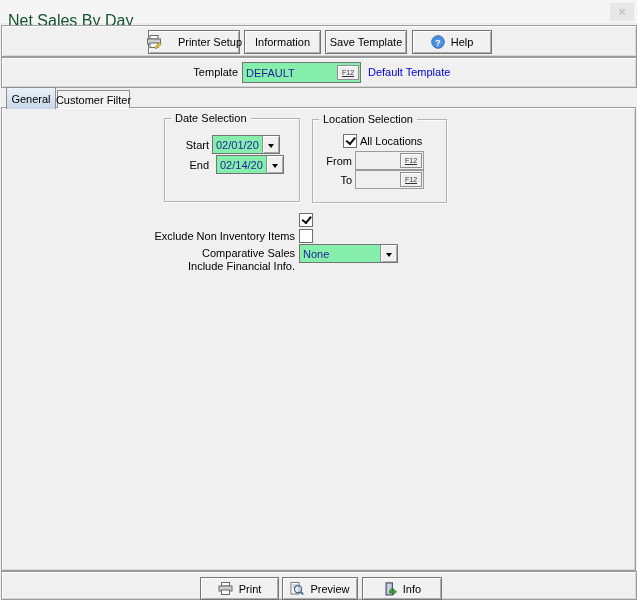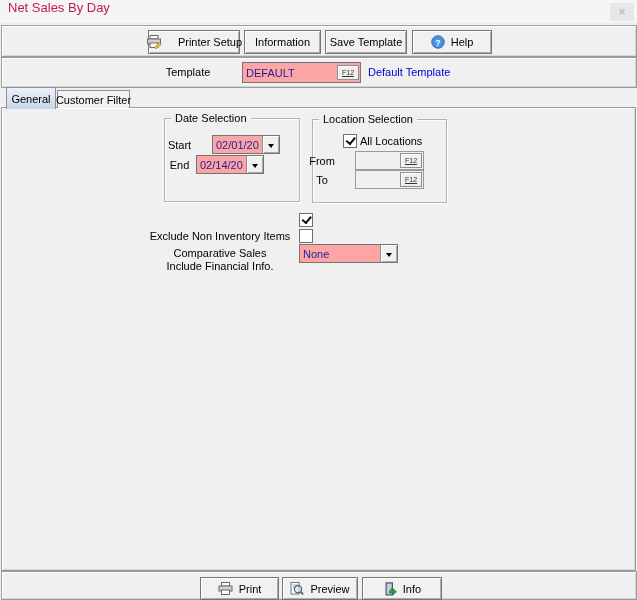--- a/index.html
+++ b/index.html
@@ -4,46 +4,46 @@
 <style>
   html,body{margin:0;padding:0;}
   body{
     width:637px;height:600px;overflow:hidden;
     font-family:"Liberation Sans",sans-serif;font-size:11px;color:#000;
     background:#f0f0f0;position:relative;
   }
   .abs{position:absolute;}
   
   .titlebar{left:0;top:0;width:637px;height:23px;background:#f5f5f5;border-bottom:1px solid #ececec;}
-  .title-text{left:8px;top:0;font-size:13px;color:#be185d;white-space:nowrap;}
+  .title-text{left:8px;top:12px;font-size:16px;color:#14532d;white-space:nowrap;}
   .close-btn{right:3px;top:3px;width:24px;height:18px;background:#e7e7e7;display:flex;align-items:center;justify-content:center;color:#c0c0c0;font-size:12px;font-weight:bold;}
   
   .panel{left:1px;width:634px;background:#f0f0f0;border:1px solid #9b9b9b;
          box-shadow:inset 1px 1px 0 #ffffff,inset -1px -1px 0 #d6d6d6;}
   
   .btn{background:#f1f1f1;border:1px solid #757575;
        box-shadow:inset 1px 1px 0 #ffffff,inset -1px -1px 0 #adadad;
        display:flex;align-items:center;justify-content:center;gap:6px;font-size:11px;cursor:default;white-space:nowrap;}
   
-  .field{background:#fca5a5;border:1px solid #747474;display:flex;align-items:center;}
+  .field{background:#86efac;border:1px solid #747474;display:flex;align-items:center;}
   .field .val{flex:1;padding:0 3px;color:#1f1f9c;white-space:nowrap;overflow:hidden;}
   .field.disabled{background:#f0f0f0;border-color:#9a9a9a;}
   .drop{width:16px;align-self:stretch;background:#f0f0f0;border-left:1px solid #8f8f8f;
         box-shadow:inset 1px 1px 0 #fff,inset -1px -1px 0 #a8a8a8;
         display:flex;align-items:center;justify-content:center;}
   .drop::after{content:"";border:3.5px solid transparent;border-top:4.5px solid #000;margin-top:5px;}
   .f12{width:20px;height:13px;margin-right:1px;background:#efefef;border:1px solid #8f8f8f;
        box-shadow:inset 1px 1px 0 #fff;display:flex;align-items:center;justify-content:center;
        font-size:7px;color:#333;text-decoration:underline;flex:0 0 auto;}
   
   .groupbox{border:1px solid #b2b2b2;box-shadow:1px 1px 0 #fdfdfd,inset 1px 1px 0 #fdfdfd;}
   .legend{position:absolute;top:-7px;left:6px;background:#f0f0f0;padding:0 4px;white-space:nowrap;}
   
   .lbl{white-space:nowrap;}
-  .lbl.r{text-align:center;}
+  .lbl.r{text-align:right;}
   
   .checkbox{width:12px;height:12px;background:#fff;border:1px solid #6e6e6e;}
   .checkbox.checked::after{content:"";position:absolute;left:2px;top:2px;width:7px;height:3.5px;
      border-left:2px solid #111;border-bottom:2px solid #111;transform:rotate(-50deg);}
   
   .tab{border:1px solid #8f8f8f;border-bottom:none;background:#f2f2f2;
        display:flex;align-items:center;justify-content:center;white-space:nowrap;}
   .tab.active{background:linear-gradient(#eaf1fa,#c7d6ea);z-index:3;}
   .tabpage{left:1px;top:107px;width:633px;height:462px;background:#f0f0f0;border:1px solid #9b9b9b;
        box-shadow:inset 1px 1px 0 #ffffff,inset -1px -1px 0 #d6d6d6;}
@@ -106,21 +106,21 @@
 
 <div class="abs groupbox" style="left:164px;top:118px;width:134px;height:82px;">
   <span class="legend">Date Selection</span>
 </div>
 <span class="abs lbl r" style="left:150px;top:139px;width:59px;">Start</span>
 <div class="abs field" style="left:212px;top:135px;width:66px;height:17px;">
   <span class="val">02/01/20</span>
   <span class="drop"></span>
 </div>
 <span class="abs lbl r" style="left:150px;top:159px;width:59px;">End</span>
-<div class="abs field" style="left:196px;top:155px;width:66px;height:17px;">
+<div class="abs field" style="left:216px;top:155px;width:66px;height:17px;">
   <span class="val">02/14/20</span>
   <span class="drop"></span>
 </div>
 
 <div class="abs groupbox" style="left:312px;top:106px;width:133px;height:82px;margin-top:13px;">
   <span class="legend">Location Selection</span>
 </div>
 <div class="abs checkbox checked" style="left:343px;top:134px;"></div>
 <span class="abs lbl" style="left:360px;top:135px;">All Locations</span>
 <span class="abs lbl r" style="left:292px;top:155px;width:60px;">From</span>

